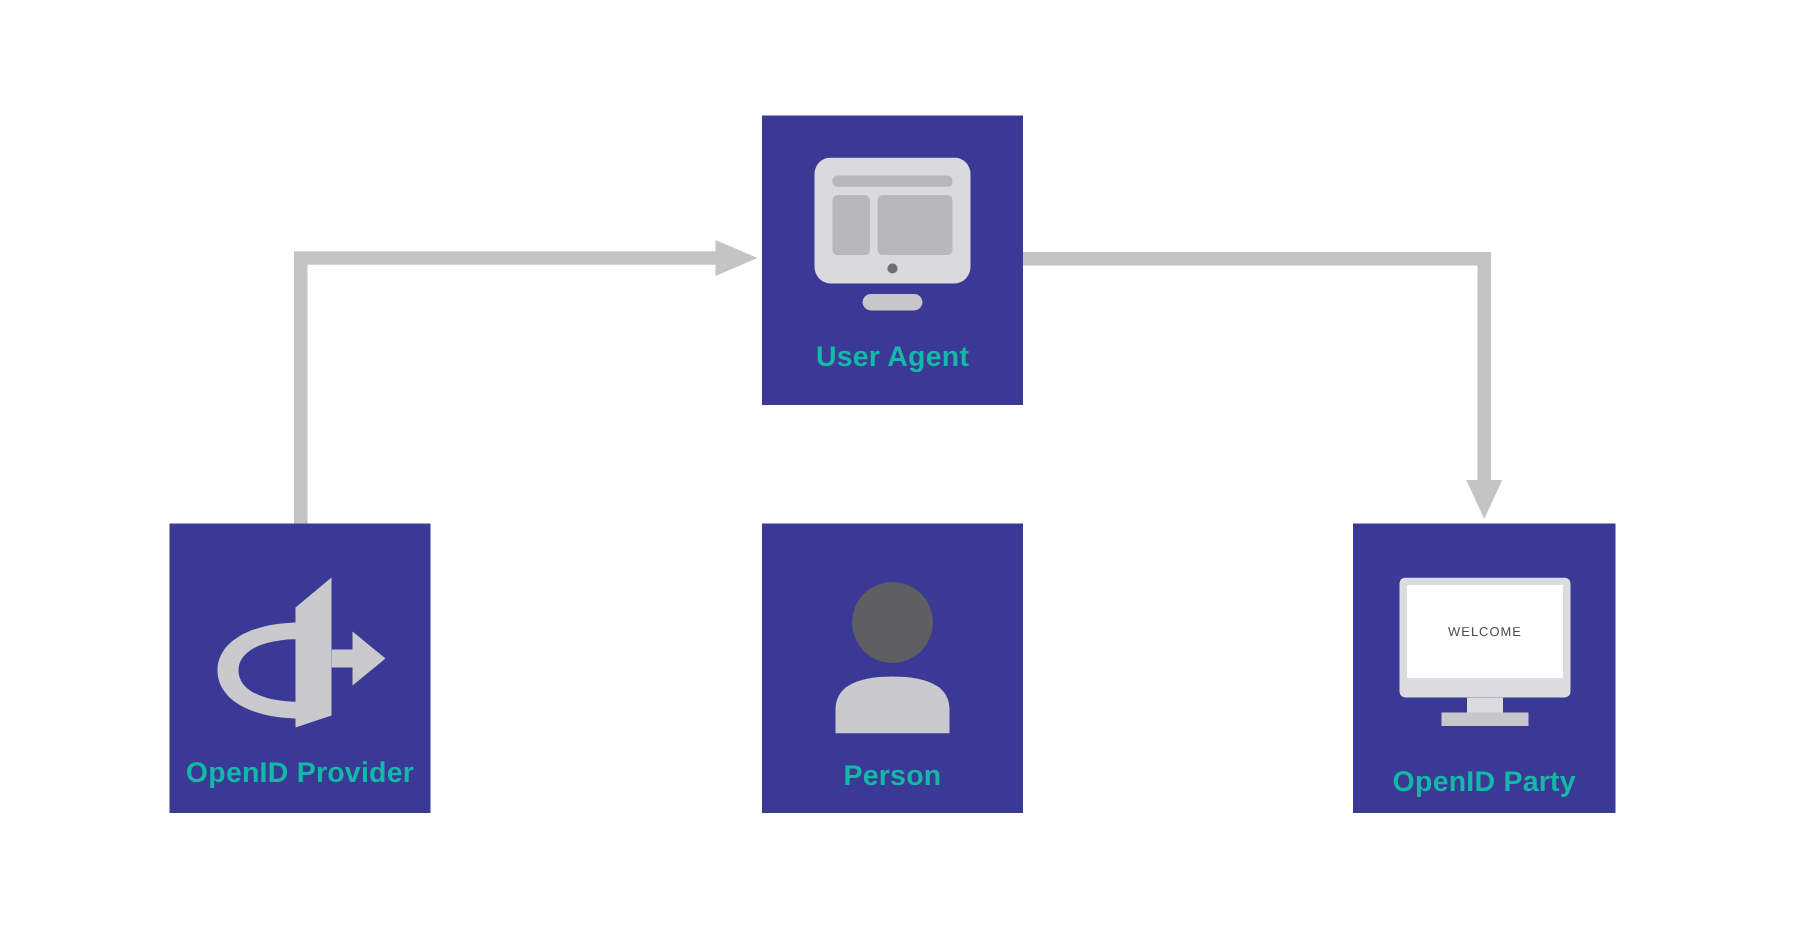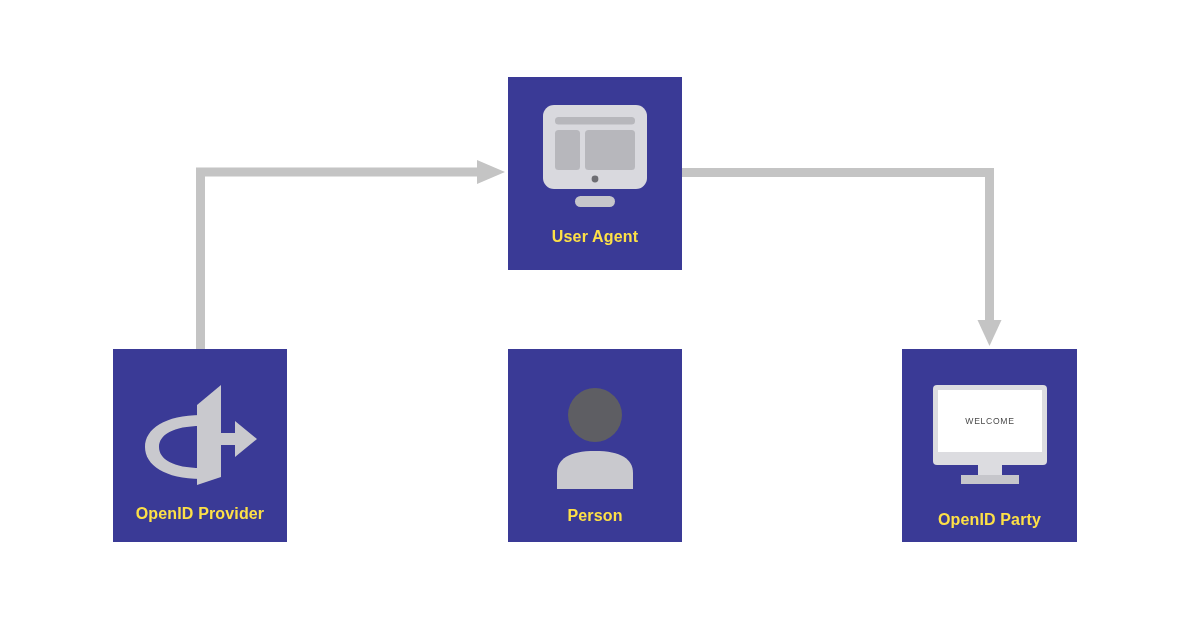--- a/index.html
+++ b/index.html
@@ -35,22 +35,22 @@
     align-items: center;
     justify-content: flex-start;
     box-sizing: border-box;
   }
   .node-icon {
     display: flex;
     align-items: flex-end;
     justify-content: center;
   }
   .node-label {
-    color: #fde047;
-    font-size: 16px;
+    color: #14b8a6;
+    font-size: 19px;
     font-weight: bold;
     letter-spacing: 0.15px;
     text-align: center;
     line-height: 1;
     white-space: nowrap;
   }
 
   
   #node-user-agent {
     left: 508px;

